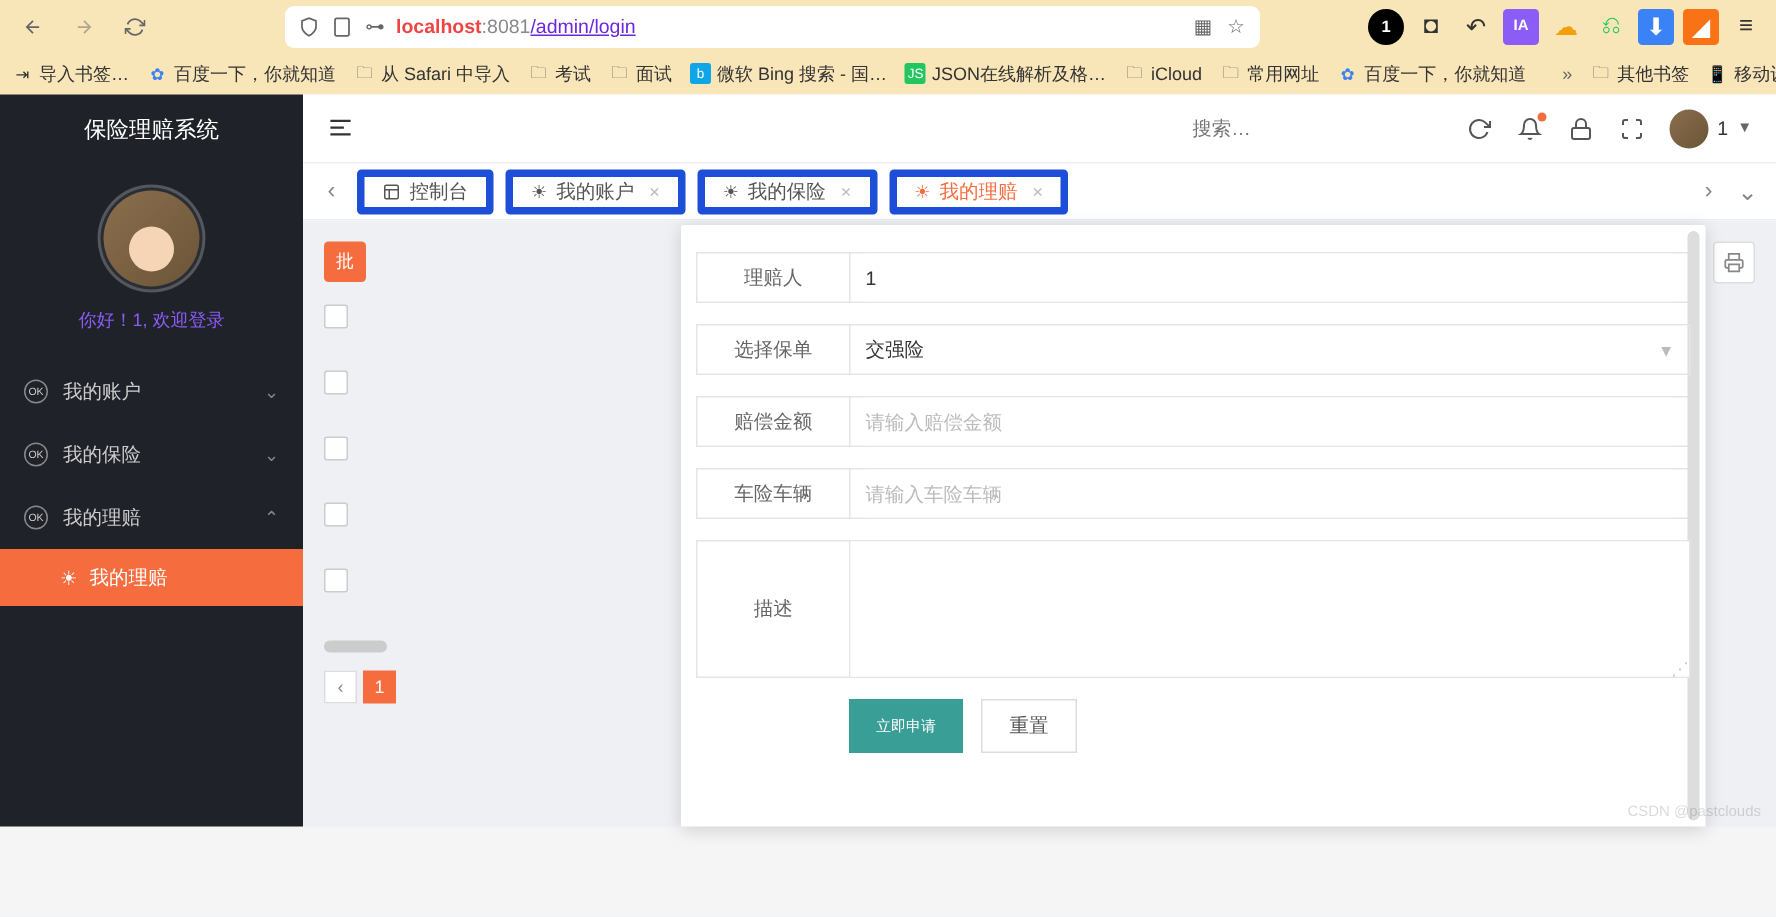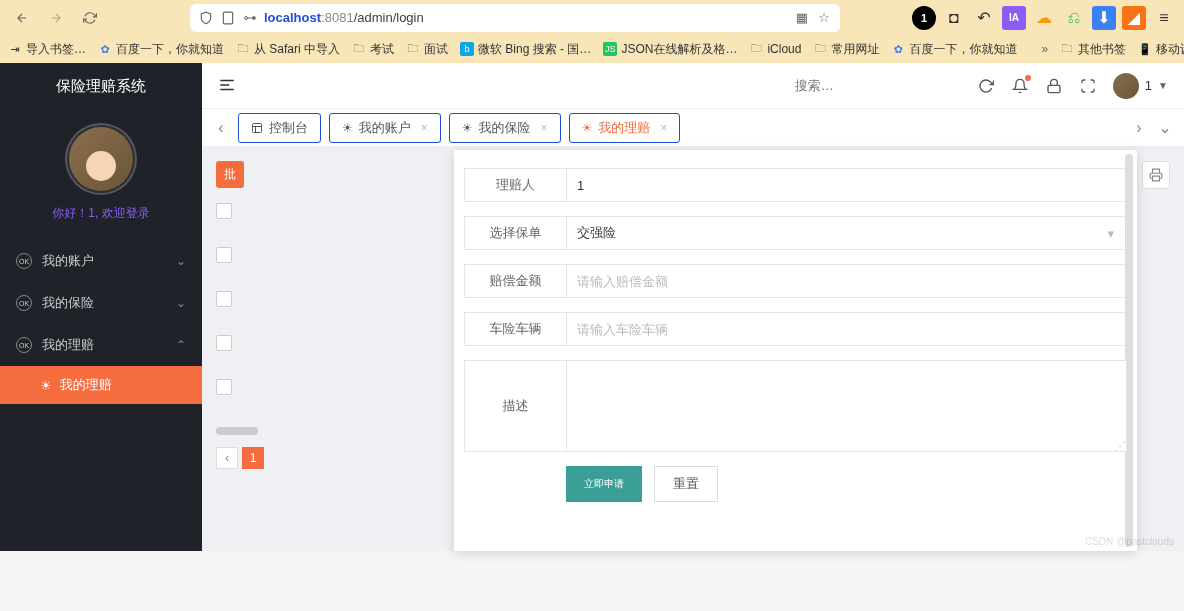--- a/index.html
+++ b/index.html
@@ -5,23 +5,23 @@
 * { margin: 0; padding: 0; box-sizing: border-box; font-family: -apple-system, "PingFang SC", "Microsoft YaHei", sans-serif; }
 body { width: 1184px; height: 611px; overflow: hidden; background: #f5f5f5; }
 
 
 .browser-chrome { height: 63px; background: #f8e5b8; display: flex; flex-direction: column; }
 .browser-toolbar { height: 35px; display: flex; align-items: center; padding: 0 8px; gap: 6px; }
 .nav-btn { width: 28px; height: 28px; display: flex; align-items: center; justify-content: center; border-radius: 4px; color: #666; cursor: pointer; }
 .nav-btn.disabled { opacity: 0.5; }
 .url-bar { flex: 0 0 650px; margin-left: 80px; height: 28px; background: #fff; border-radius: 6px; display: flex; align-items: center; padding: 0 8px; gap: 6px; font-size: 13px; }
 .url-text { flex: 1; }
-.url-host { color: #1d4ed8; }
+.url-host { color: #ef4444; }
 .url-port { color: #888; }
-.url-path { color: #404040; }
+.url-path { color: #6d28d9; text-decoration: underline; }
 .url-icon { width: 16px; height: 16px; display: flex; align-items: center; justify-content: center; color: #666; }
 .toolbar-spacer { flex: 1; }
 .toolbar-icon { width: 24px; height: 24px; display: flex; align-items: center; justify-content: center; color: #333; cursor: pointer; }
 .toolbar-icon.circle-badge { background: #000; color: #fff; border-radius: 50%; font-size: 11px; font-weight: bold; }
 .toolbar-icon.purple { background: #8b5cf6; color: #fff; border-radius: 3px; font-size: 10px; font-weight: bold; }
 .toolbar-icon.blue { background: #3b82f6; color: #fff; border-radius: 3px; }
 .toolbar-icon.orange { background: #f97316; color: #fff; border-radius: 3px; }
 
 .bookmarks-bar { height: 28px; display: flex; align-items: center; padding: 0 8px; gap: 12px; font-size: 12px; color: #333; overflow: hidden; }
 .bookmark { display: flex; align-items: center; gap: 4px; white-space: nowrap; cursor: pointer; }
@@ -58,21 +58,21 @@
 .top-icons { display: flex; align-items: center; gap: 16px; color: #555; }
 .top-icon { width: 18px; height: 18px; cursor: pointer; display: flex; align-items: center; justify-content: center; }
 .bell-wrap { position: relative; }
 .bell-dot { position: absolute; top: -2px; right: -2px; width: 6px; height: 6px; background: #f56c3f; border-radius: 50%; }
 .user-chip { display: flex; align-items: center; gap: 6px; cursor: pointer; }
 .user-avatar { width: 26px; height: 26px; border-radius: 50%; background: linear-gradient(135deg, #8b6f4e, #6b5437); }
 .user-label { font-size: 13px; color: #333; }
 
 .tabs-row { height: 38px; background: #fff; border-bottom: 1px solid #eee; display: flex; align-items: center; padding: 0 10px; gap: 8px; }
 .tab-nav { width: 18px; display: flex; align-items: center; justify-content: center; color: #888; cursor: pointer; }
-.tab { height: 30px; padding: 0 12px; display: flex; align-items: center; gap: 6px; font-size: 13px; color: #555; border: 1px solid #1d4ed8; border-radius: 3px; cursor: pointer; background: #fff; }
+.tab { height: 30px; padding: 0 12px; display: flex; align-items: center; gap: 6px; font-size: 13px; color: #555; border: 5px solid #1d4ed8; border-radius: 3px; cursor: pointer; background: #fff; }
 .tab .sun { font-size: 12px; }
 .tab.active { color: #f56c3f; }
 .tab-close { color: #bbb; font-size: 12px; margin-left: 4px; }
 .tabs-spacer { flex: 1; }
 
 .content { flex: 1; position: relative; padding: 10px; }
 .bg-btn { position: absolute; left: 14px; top: 14px; background: #f56c3f; color: #fff; font-size: 12px; padding: 5px 8px; border-radius: 3px; }
 .bg-printer { position: absolute; right: 14px; top: 14px; width: 28px; height: 28px; border: 1px solid #ddd; background: #fff; border-radius: 3px; display: flex; align-items: center; justify-content: center; color: #888; }
 .bg-checks { position: absolute; left: 14px; top: 56px; display: flex; flex-direction: column; gap: 28px; }
 .bg-check { width: 16px; height: 16px; border: 1px solid #ccc; border-radius: 2px; background: #fff; }

